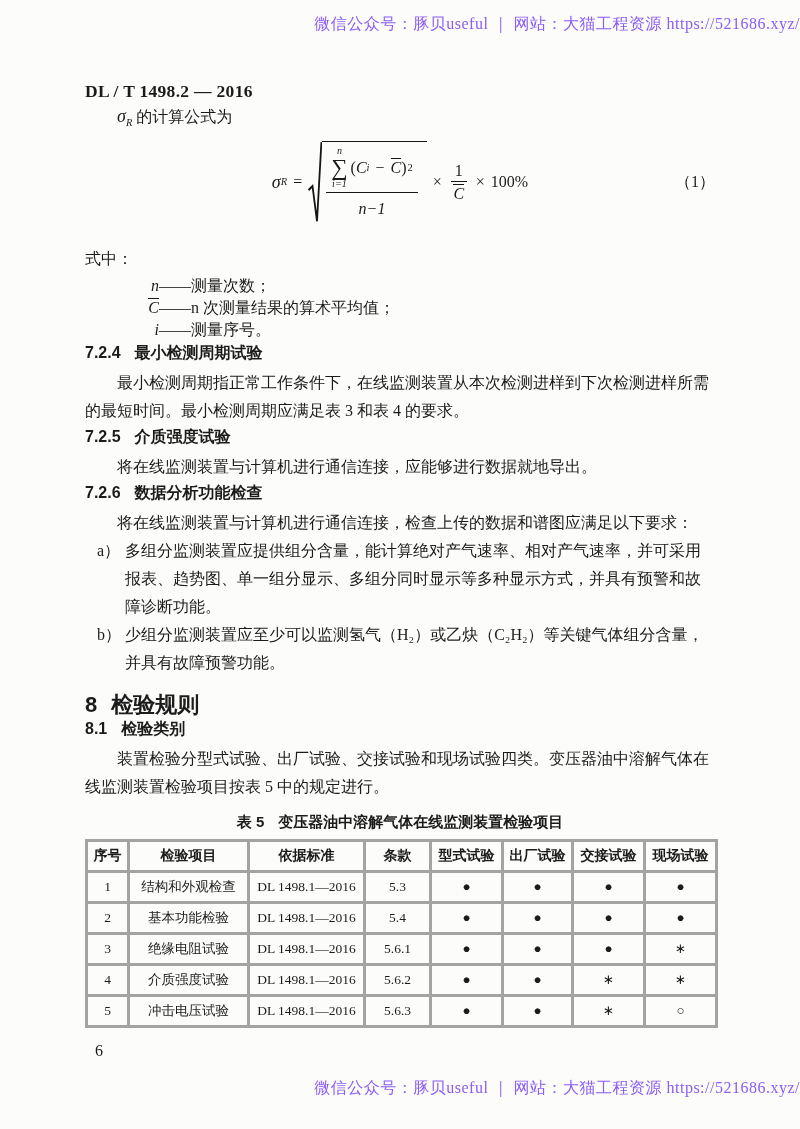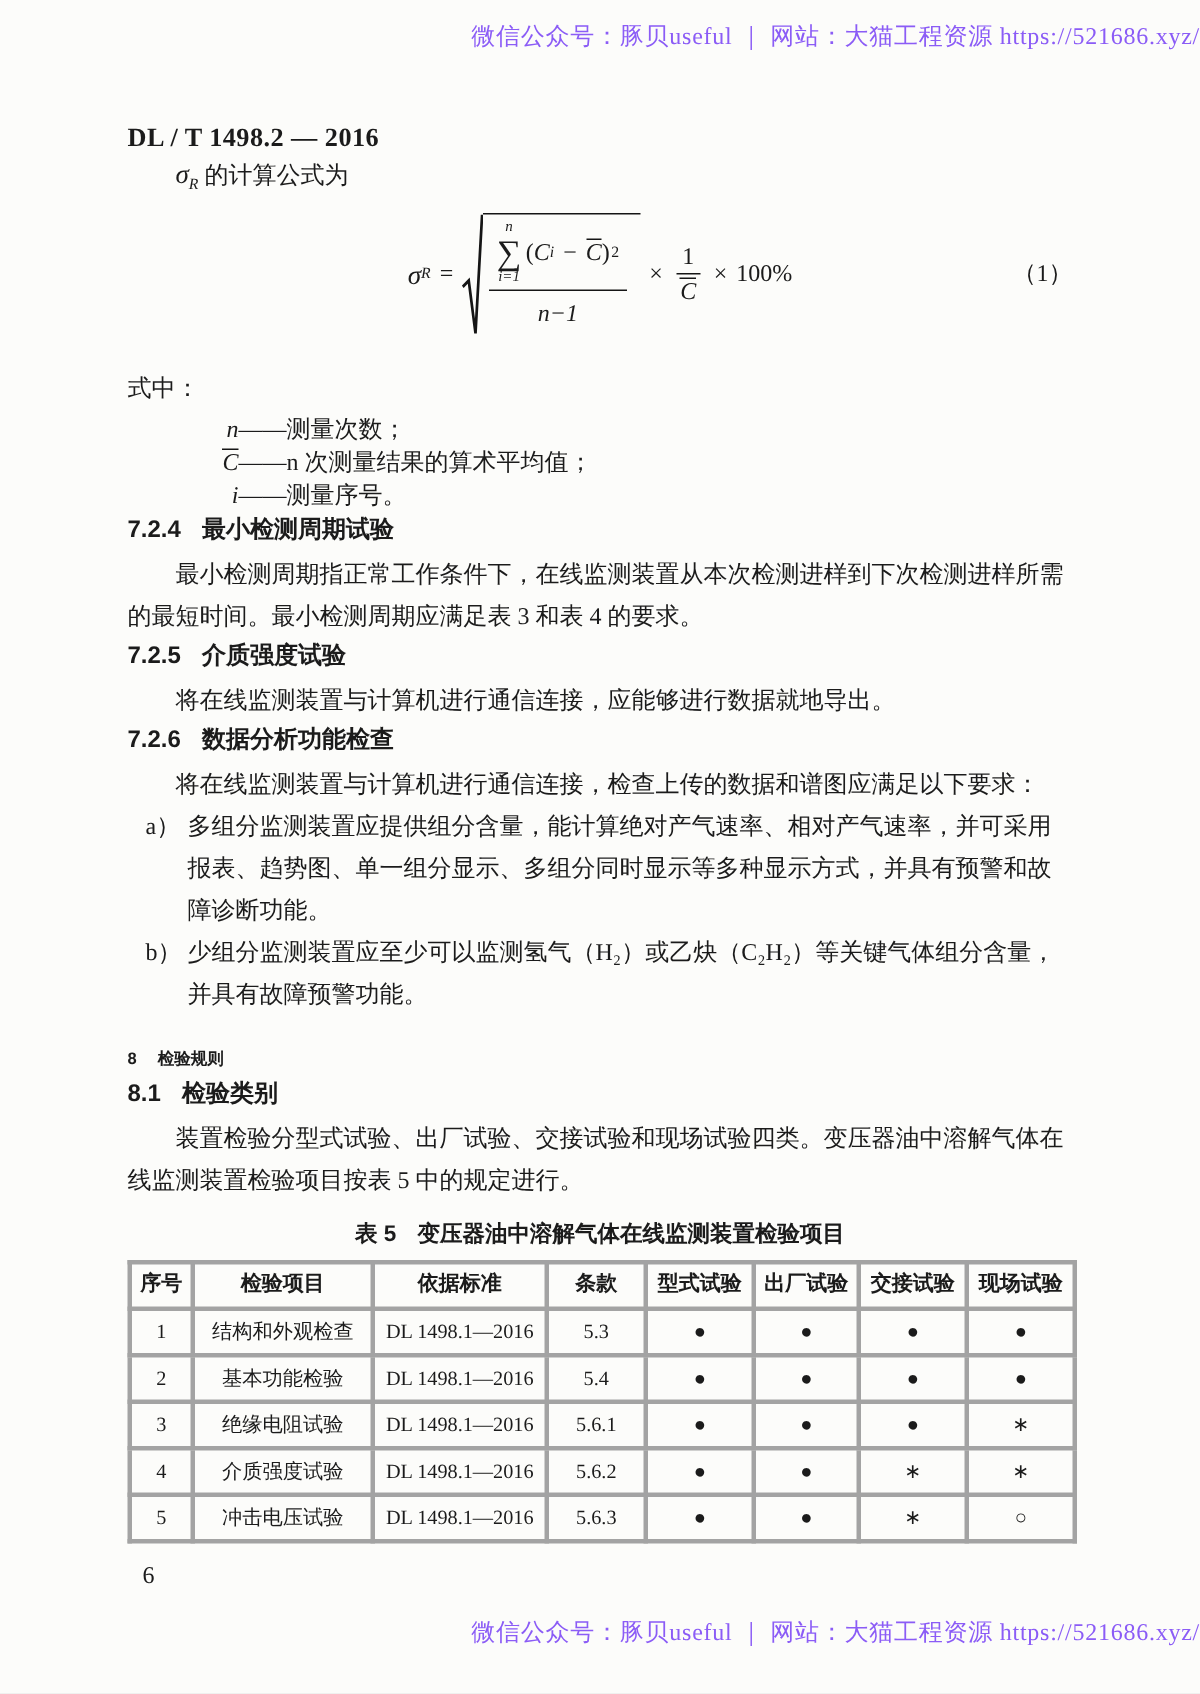--- a/index.html
+++ b/index.html
@@ -45,21 +45,21 @@
   .sfrac .fd { padding-top:2px; }
   .eq-no { position:absolute; right:0; top:50%; transform:translateY(-50%); font-size:16px; }
   
   .where { margin-top:20px; }
   .vars { margin-left:38px; line-height:22px; margin-top:2px; }
   .vars .row { white-space:nowrap; }
   .vars .sym { display:inline-block; width:36px; text-align:right; }
   
   .h2, .h1 { font-family:"Liberation Sans", sans-serif; font-weight:bold; font-size:16px; line-height:24px; }
   .h2 { }
-  .h1 { margin-top:16px; font-size:11px; }
+  .h1 { margin-top:16px; font-size:22px; }
   .h2 .num, .h1 .num { margin-right:14px; }
   .hbody { margin-top:4px; text-indent:2em; }
   
   .ablist { }
   .ab { display:flex; }
   .ab .lab { width:40px; flex-shrink:0; padding-left:12px; }
   .ab .txt { flex:1; }
   
   .tbl-caption { margin-top:10px; text-align:center; font-family:"Liberation Sans", sans-serif;
     font-weight:bold; font-size:15px; line-height:22px; }

